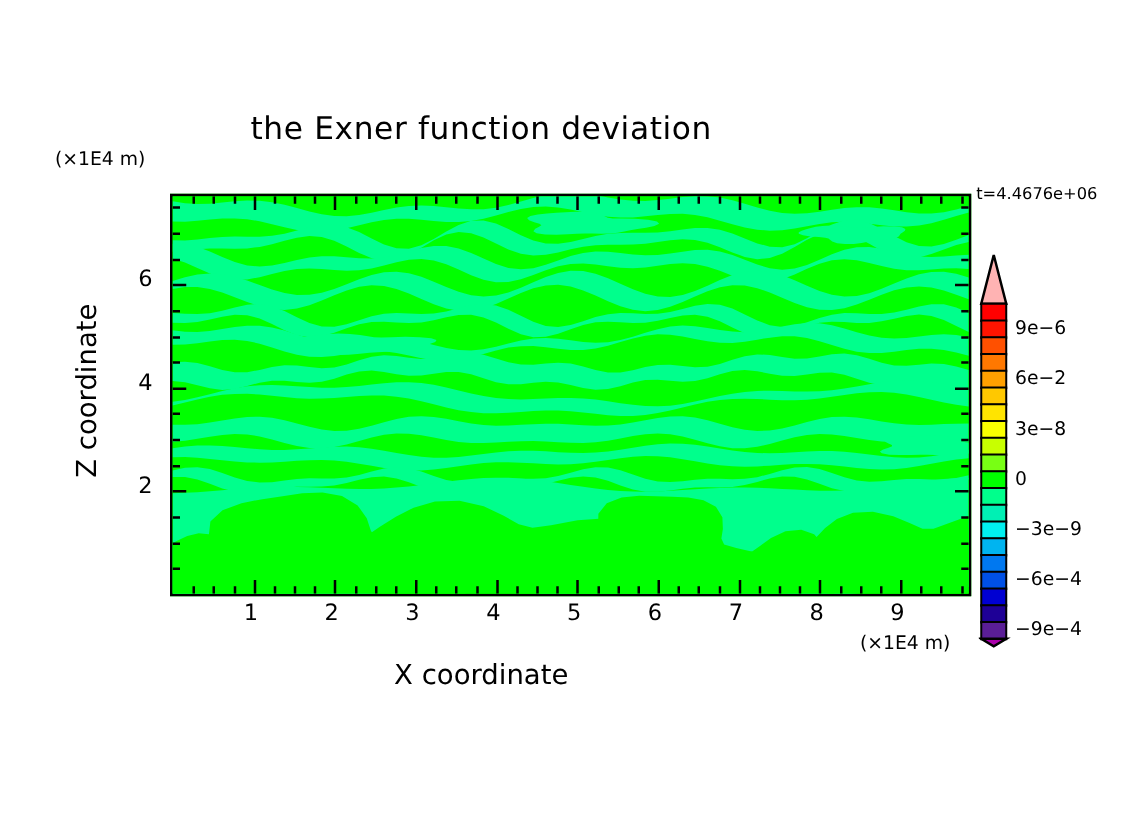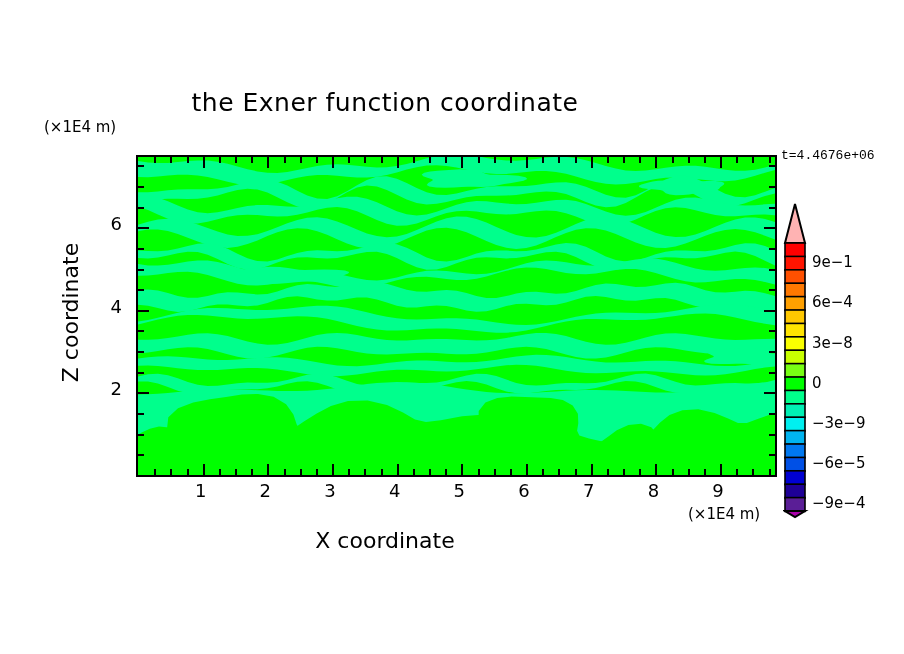--- a/index.html
+++ b/index.html
@@ -44,21 +44,20 @@
     white-space: nowrap;
   }
 
   
   #timestamp {
     position: absolute;
     left: 781px;
     top: 148px;
     font-size: 13px;
     white-space: nowrap;
-    font-family: Liberation Mono, monospace;
   }
 
   
   #plot-frame {
     position: absolute;
     left: 136px;
     top: 155px;
     width: 637px;
     height: 318px;
     border: 2px solid #000000;
@@ -160,21 +159,21 @@
     position: absolute;
     left: 812px;
     font-size: 15px;
     white-space: nowrap;
     margin-top: -10px;
   }
 </style>
 </head>
 <body>
 
-<div id="chart-title">the Exner function coordinate</div>
+<div id="chart-title">the Exner function deviation</div>
 
 <div id="unit-label-top">(×1E4 m)</div>
 
 <div id="unit-label-bottom">(×1E4 m)</div>
 
 <div id="timestamp">t=4.4676e+06</div>
 
 <div id="plot-frame">
   <svg id="plot-canvas" viewBox="0 0 637 318" preserveAspectRatio="none">
       <rect x="0" y="0" width="637" height="318" fill="#00FF00"></rect>
@@ -356,20 +355,20 @@
       <rect x="2" y="230.6" width="20" height="13.8" fill="#00B4F0" stroke="#000000" stroke-width="1.6"></rect>
       <rect x="2" y="244" width="20" height="13.8" fill="#0078F0" stroke="#000000" stroke-width="1.6"></rect>
       <rect x="2" y="257.4" width="20" height="13.8" fill="#0050E6" stroke="#000000" stroke-width="1.6"></rect>
       <rect x="2" y="270.8" width="20" height="13.8" fill="#0000D2" stroke="#000000" stroke-width="1.6"></rect>
       <rect x="2" y="284.20000000000005" width="20" height="13.8" fill="#1E0096" stroke="#000000" stroke-width="1.6"></rect>
       <rect x="2" y="297.6" width="20" height="13.8" fill="#5A1E96" stroke="#000000" stroke-width="1.6"></rect>
       <path d="M 2 311 L 22 311 L 12 317 Z" fill="#AA00AA" stroke="#000000" stroke-width="2"></path>
     </svg>
 </div>
 <div id="colorbar-labels-layer">
-    <div class="cbar-label" style="top: 263.1px;">9e−1</div>
-    <div class="cbar-label" style="top: 303.3px;">6e−4</div>
+    <div class="cbar-label" style="top: 263.1px;">9e−6</div>
+    <div class="cbar-label" style="top: 303.3px;">6e−2</div>
     <div class="cbar-label" style="top: 343.5px;">3e−8</div>
     <div class="cbar-label" style="top: 383.7px;">0</div>
     <div class="cbar-label" style="top: 423.9px;">−3e−9</div>
-    <div class="cbar-label" style="top: 464.1px;">−6e−5</div>
+    <div class="cbar-label" style="top: 464.1px;">−6e−4</div>
     <div class="cbar-label" style="top: 504.3px;">−9e−4</div>
   </div>
 
 </body></html>

